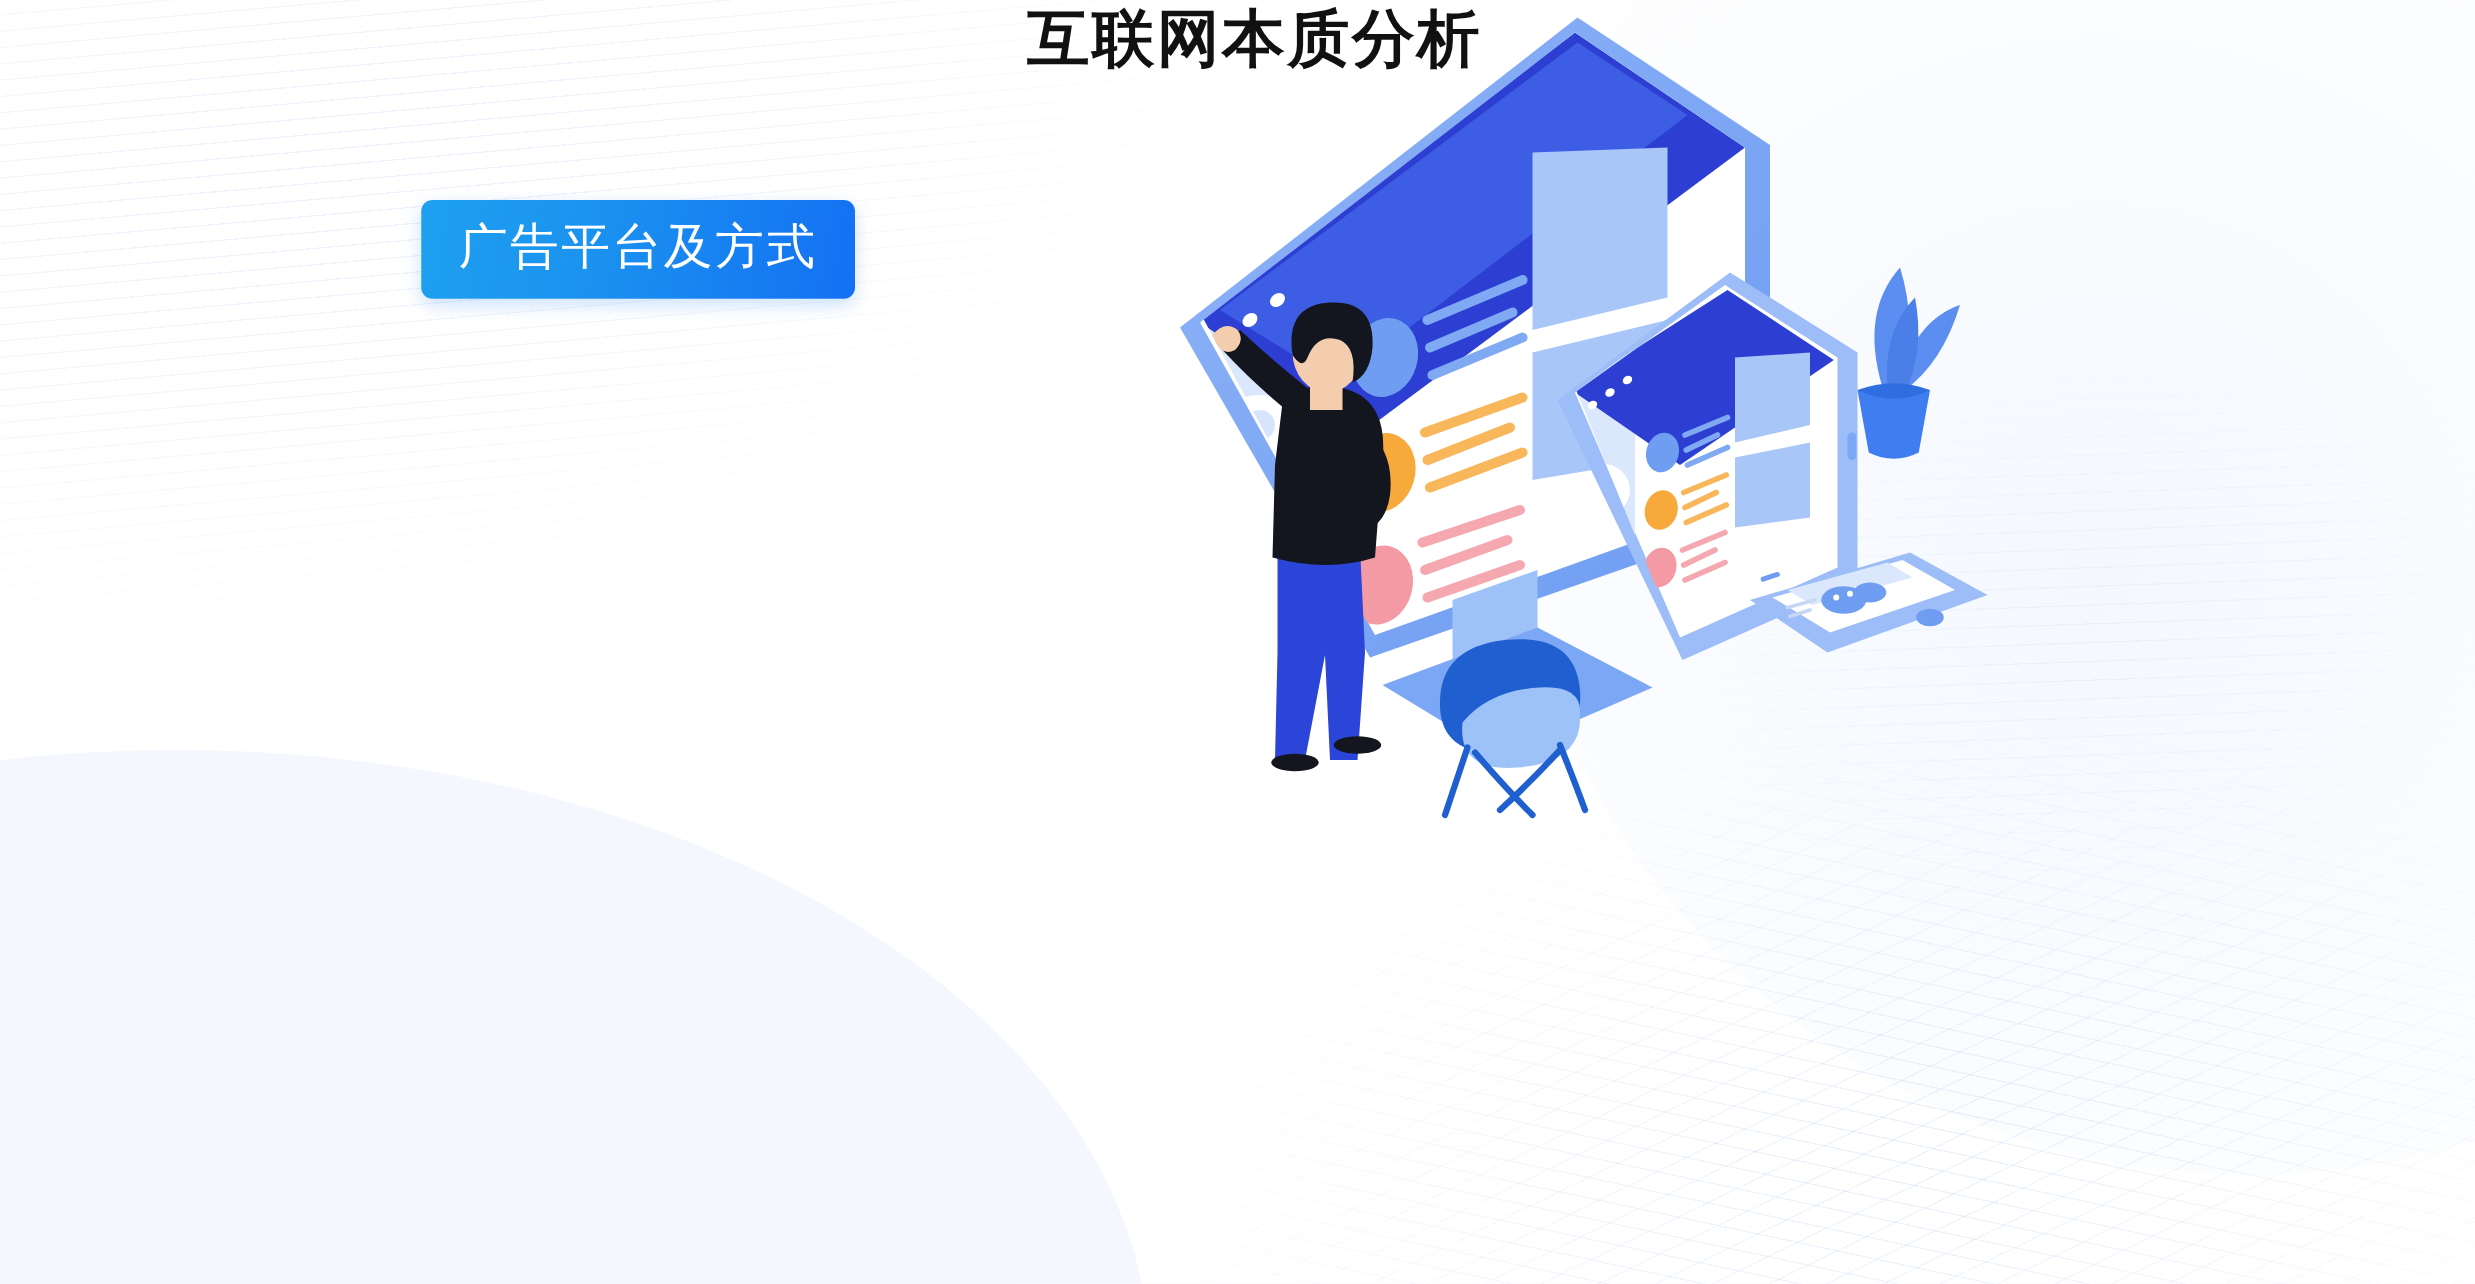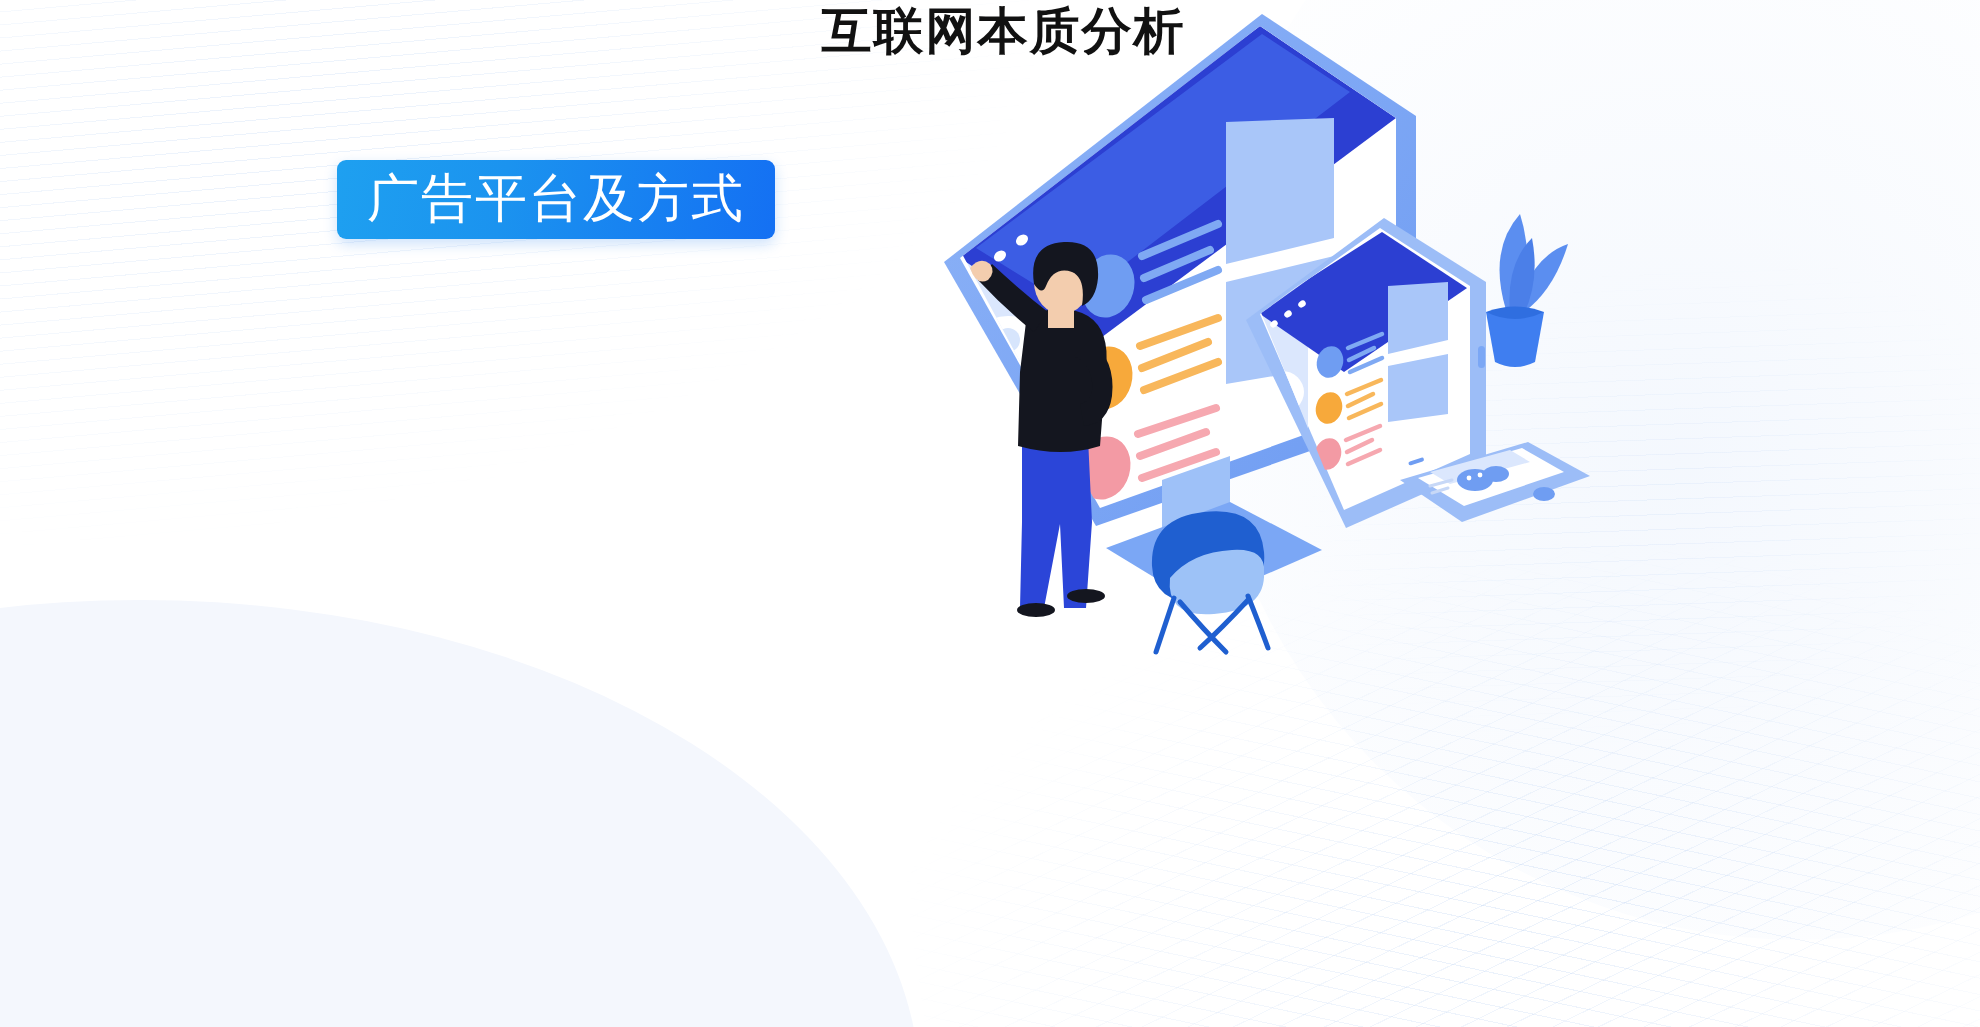--- a/index.html
+++ b/index.html
@@ -85,21 +85,21 @@
     left:337px; top:160px;
     width:520px;
     z-index:6;
   }
   .section-badge {
     display:inline-block;
     padding:14px 30px 17px 30px;
     border-radius:9px;
     background:linear-gradient(100deg,#1ea0f0 0%,#1b93ef 38%,#1470f3 100%);
     color:#ffffff;
-    font-size:52px;
+    font-size:39px;
     line-height:48px;
     font-weight:500;
     letter-spacing:2px;
     box-shadow:0 5px 14px rgba(22,120,238,.22);
     white-space:nowrap;
   }
   .body-copy {
     margin-top:44px;
     width:400px;
     font-size:34px;

